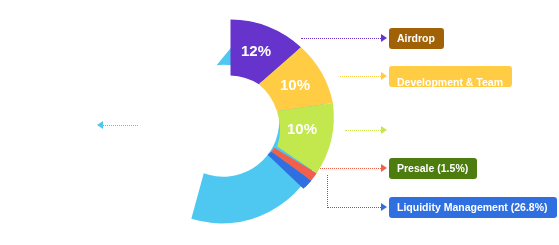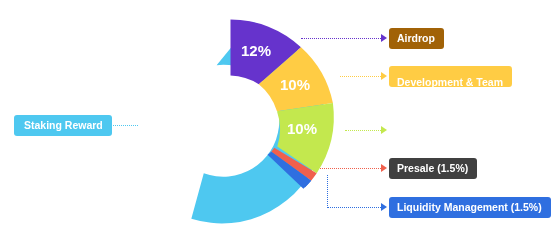--- a/index.html
+++ b/index.html
@@ -120,45 +120,42 @@
              Z"></path>
 
     <text class="slice-label" x="49" y="128" font-size="19" text-anchor="middle">65%</text>
     <text class="slice-label" x="146" y="54" font-size="15" text-anchor="middle">12%</text>
     <text class="slice-label" x="185" y="88" font-size="15" text-anchor="middle">10%</text>
     <text class="slice-label" x="192" y="132" font-size="15" text-anchor="middle">10%</text>
   </svg>
 
   <div class="connector" style="left:101px; top:125px; width:37px; border-top-color:#4ec8f0;"></div>
   <div class="arrow" style="left:97px; top:121px; border-right:6px solid #4ec8f0;"></div>
-  <div class="legend-pill left-pill" style="left:14px; top:115px; background:#4ec8f0; color:#ffffff;">
-    <span class="pill-text">Staking Reward</span>
-  </div>
 
   <div class="connector" style="left:301px; top:38px; width:80px; border-top-color:#6633cc;"></div>
   <div class="arrow" style="left:381px; top:34px; border-left:6px solid #6633cc;"></div>
   <div class="legend-pill" style="left:389px; top:28px; background:#a16207; color:#ffffff;">
     <span class="pill-text">Airdrop</span>
   </div>
 
   <div class="connector" style="left:340px; top:76px; width:41px; border-top-color:#ffcc44;"></div>
   <div class="arrow" style="left:381px; top:72px; border-left:6px solid #ffcc44;"></div>
   <div class="legend-pill" style="left:389px; top:66px; background:#ffcc44; color:#ffffff;align-items:flex-end;">
     <span class="pill-text">Development &amp; Team</span>
   </div>
 
   <div class="connector" style="left:345px; top:130px; width:36px; border-top-color:#c3e84e;"></div>
   <div class="arrow" style="left:381px; top:126px; border-left:6px solid #c3e84e;"></div>
 
   <div class="connector" style="left:320px; top:168px; width:61px; border-top-color:#f0604d;"></div>
   <div class="arrow" style="left:381px; top:164px; border-left:6px solid #f0604d;"></div>
-  <div class="legend-pill" style="left:389px; top:158px; background:#404040; color:#ffffff;text-align:center;">
+  <div class="legend-pill" style="left:389px; top:158px; background:#4d7c0f; color:#ffffff;text-align:center;">
     <span class="pill-text">Presale (1.5%)</span>
   </div>
 
   <div class="connector-v" style="left:327px; top:175px; height:33px; border-left-color:#2f6fe0;"></div>
   <div class="connector" style="left:327px; top:207px; width:54px; border-top-color:#2f6fe0;"></div>
   <div class="arrow" style="left:381px; top:203px; border-left:6px solid #2f6fe0;"></div>
   <div class="legend-pill" style="left:389px; top:197px; background:#2f6fe0; color:#ffffff;">
-    <span class="pill-text">Liquidity Management (1.5%)</span>
+    <span class="pill-text">Liquidity Management (26.8%)</span>
   </div>
 
 </div>
 
 </body></html>

